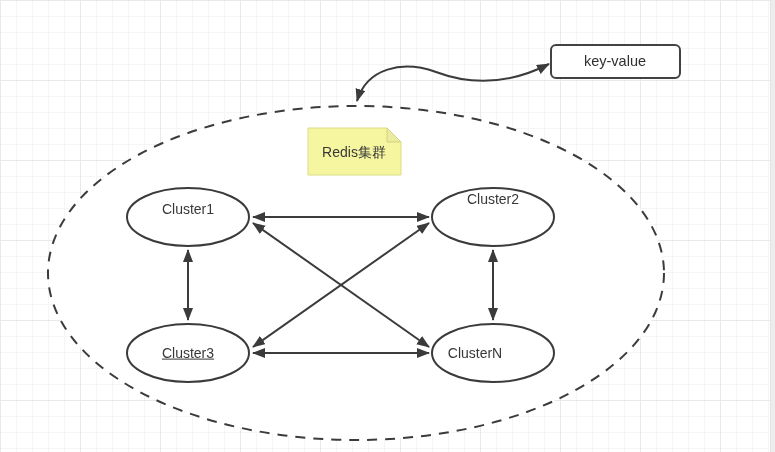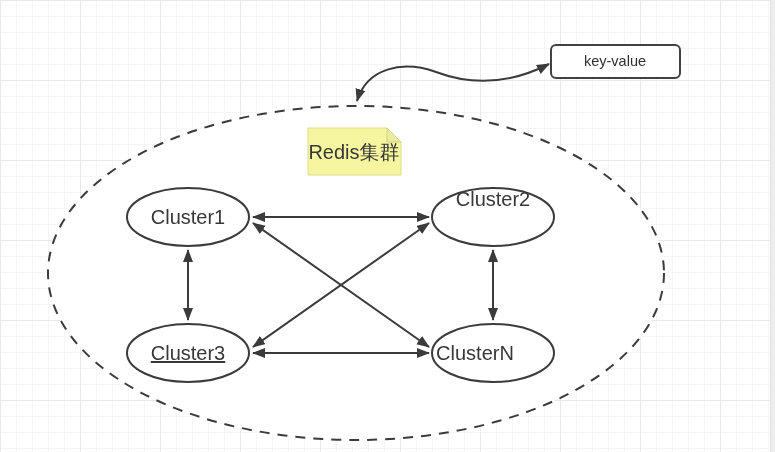--- a/index.html
+++ b/index.html
@@ -17,21 +17,21 @@
       linear-gradient(to bottom, #f5f5f5 1px, transparent 1px);
     background-size: 80px 80px, 80px 80px, 16px 16px, 16px 16px;
   }
   .page-edge {
     position: absolute; top: 0; right: 0; width: 4px; height: 452px;
     background: #ededed; border-left: 1px solid #e3e3e3;
   }
   svg.diagram { position: absolute; left: 0; top: 0; }
   .label {
     position: absolute; transform: translate(-50%, -50%);
-    white-space: nowrap; color: #383838; font-size: 20px; line-height: 1.2;
+    white-space: nowrap; color: #383838; font-size: 14px; line-height: 1.2;
     pointer-events: none;
   }
   .label.kv { font-size: 14.5px; color: #2f2f2f; }
 </style>
 </head>
 <body>
 
 <div class="canvas">
 
   <svg class="diagram" width="775" height="452" viewBox="0 0 775 452">
@@ -65,19 +65,19 @@
     <ellipse cx="188" cy="217" rx="61" ry="29" fill="#ffffff" stroke="#3b3b3b" stroke-width="2"></ellipse>
     <ellipse cx="493" cy="217" rx="61" ry="29" fill="#ffffff" stroke="#3b3b3b" stroke-width="2"></ellipse>
     <ellipse cx="188" cy="353" rx="61" ry="29" fill="#ffffff" stroke="#3b3b3b" stroke-width="2"></ellipse>
     <ellipse cx="493" cy="353" rx="61" ry="29" fill="#ffffff" stroke="#3b3b3b" stroke-width="2"></ellipse>
   </svg>
 
   <div class="label kv" style="left:615px; top:62px;">key-value</div>
 
   <div class="label" style="left:354px; top:152px;">Redis集群</div>
 
-  <div class="label" style="left:188px; top:217px;">Cluster1</div>
+  <div class="label" style="left:188px; top:209px;">Cluster1</div>
   <div class="label" style="left:493px; top:199px;">Cluster2</div>
   <div class="label" style="left:188px; top:353px;text-decoration:underline;">Cluster3</div>
   <div class="label" style="left:475px; top:353px;">ClusterN</div>
 </div>
 
 <div class="page-edge"></div>
 
 </body></html>

